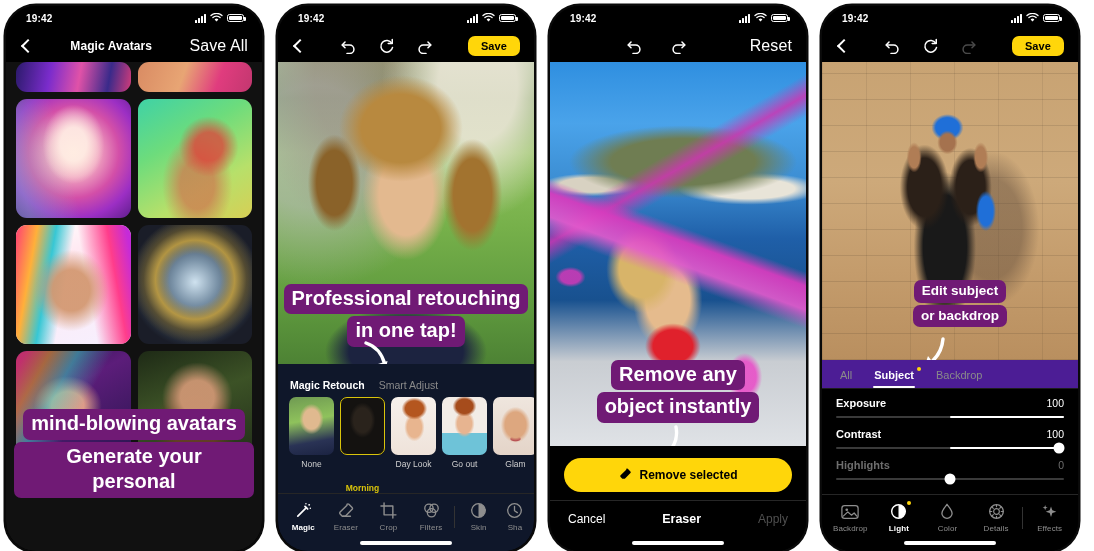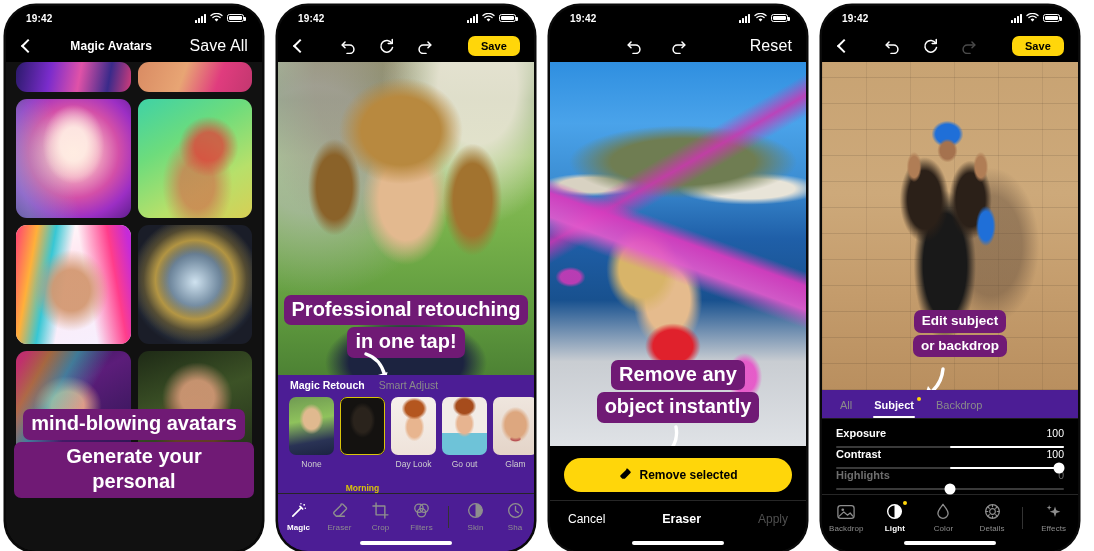--- a/index.html
+++ b/index.html
@@ -132,41 +132,41 @@
     gap: 7px;
     padding: 0 10px;
     align-content: start;
   }
   .tile { border-radius: 11px; overflow:hidden; position: relative; }
   .tile.h-cut { height: 30px; }
   .tile.full { height: 119px; }
   .tile.bot { height: 105px; }
   
   .retouch {
-    background: #4c1d95; flex: 0 0 auto; padding-top: 4px;
+    background: #0f172a; flex: 0 0 auto; padding-top: 15px;
   }
   .rt-tabs { display:flex; gap: 14px; padding: 0 12px 6px; }
   .rt-tab { font-size: 10.5px; color: #8a8a8a; }
   .rt-tab.active { color: #fff; font-weight: bold; }
   .presets { display:flex; gap: 6px; padding: 0 11px; }
   .preset { width: 45px; flex:0 0 45px; text-align:center; }
   .preset-thumb {
     width: 45px; height: 58px; border-radius: 7px; overflow:hidden;
     position: relative; background:#1a1a1a;
   }
   .preset.selected .preset-thumb { outline: 1.5px solid #D9C40B; outline-offset:-1.5px; }
   .preset-label { font-size: 8.5px; color:#cfcfcf; margin-top:4px; }
   .preset.selected .preset-label { color:#D9C40B; font-weight:bold;margin-top:28px; }
   
   .tabbar {
     flex: 0 0 auto;
     border-top: 1px solid #262626;
     display:flex; align-items:center;
     padding: 7px 6px 3px;
-    gap: 12px;
+    gap: 4px;
   }
   .tabitem { flex:1; text-align:center; color:#8e8e8e; position:relative; }
   .tabitem .ti-ico { height: 19px; display:flex; align-items:center; justify-content:center; }
   .tabitem .ti-lab { font-size: 8px; margin-top:3px; letter-spacing:.1px; }
   .tabitem.active { color:#fff; }
   .tabitem.active .ti-lab { font-weight: bold; }
   .tabsep { width:1px; height:22px; background:#333; flex:0 0 1px; align-self:center; }
   .dot-badge {
     position:absolute; top:-1px; right: 50%; margin-right:-12px;
     width:4px; height:4px; border-radius:50%; background:#FFD60A;
@@ -202,21 +202,21 @@
   .seg-item.active { color:#fff; font-weight:bold; }
   .seg-item.active::after {
     content:""; position:absolute; left:10px; right:10px; bottom:0;
     height:2px; background:#fff; border-radius:2px;
   }
   .seg-dot {
     position:absolute; top:-2px; right:4px;
     width:4px; height:4px; border-radius:50%; background:#FFD60A;
   }
   .sliders { padding: 8px 14px 4px; flex:0 0 auto; background:#000; }
-  .slider-row { }
+  .slider-row { margin-bottom: 10px; }
   .sl-head { display:flex; justify-content:space-between; align-items:baseline; }
   .sl-name { font-size: 11px; color:#fff; font-weight:bold; }
   .sl-val { font-size: 10.5px; color:#fff; }
   .slider-row.dim .sl-name, .slider-row.dim .sl-val { color:#6e6e6e; font-weight:normal; }
   .slider-row.dim .sl-name { font-weight:bold; }
   .track {
     margin-top: 7px; height: 2px; background:#3a3a3a; border-radius:2px; position:relative;
   }
   .fill { position:absolute; top:0; bottom:0; background:#fff; border-radius:2px; }
   .knob {

